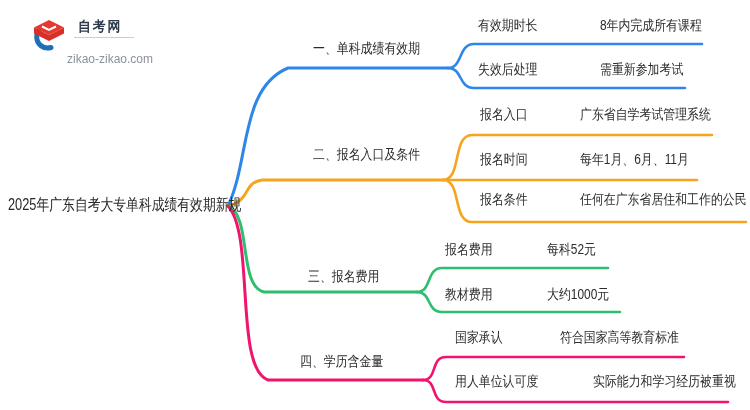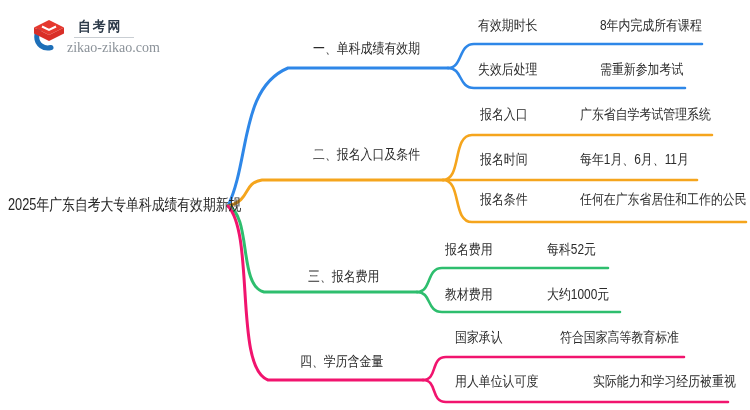--- a/index.html
+++ b/index.html
@@ -22,21 +22,21 @@
   .branch-label{color:#2b2b2b;}
   
   .logo{position:absolute;left:30px;top:14px;width:120px;height:44px;z-index:3;}
   .logo-icon{position:absolute;left:1px;top:4px;}
   .logo-name{
     position:absolute;left:48px;top:4px;font-size:14px;font-weight:bold;
     color:#2c3a49;letter-spacing:2px;white-space:nowrap;transform:scaleX(0.92);transform-origin:0 0;
   }
   .logo-divider{position:absolute;left:44px;top:23px;width:60px;height:1px;background:#c9ced3;}
   .logo-domain{
-    position:absolute;left:37px;top:26px;font-size:14px;color:#8b9299;white-space:nowrap;font-family:Liberation Serif, serif;
+    position:absolute;left:37px;top:38px;font-size:12px;color:#8b9299;white-space:nowrap;
   }
 </style>
 </head>
 <body>
 
 <div id="stage">
 
   <svg class="lines" width="750" height="410" viewBox="0 0 750 410">
 
     <g fill="none" stroke-linecap="round">

